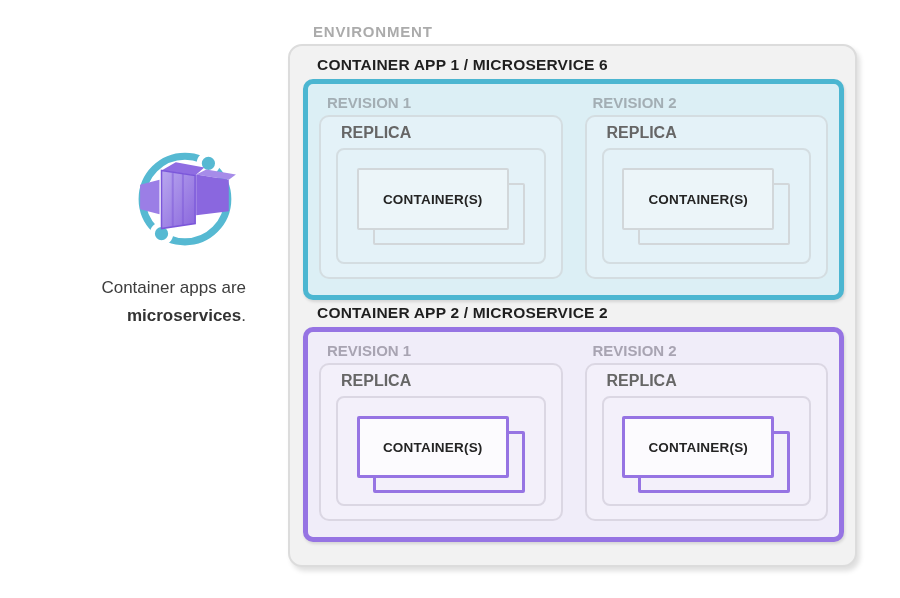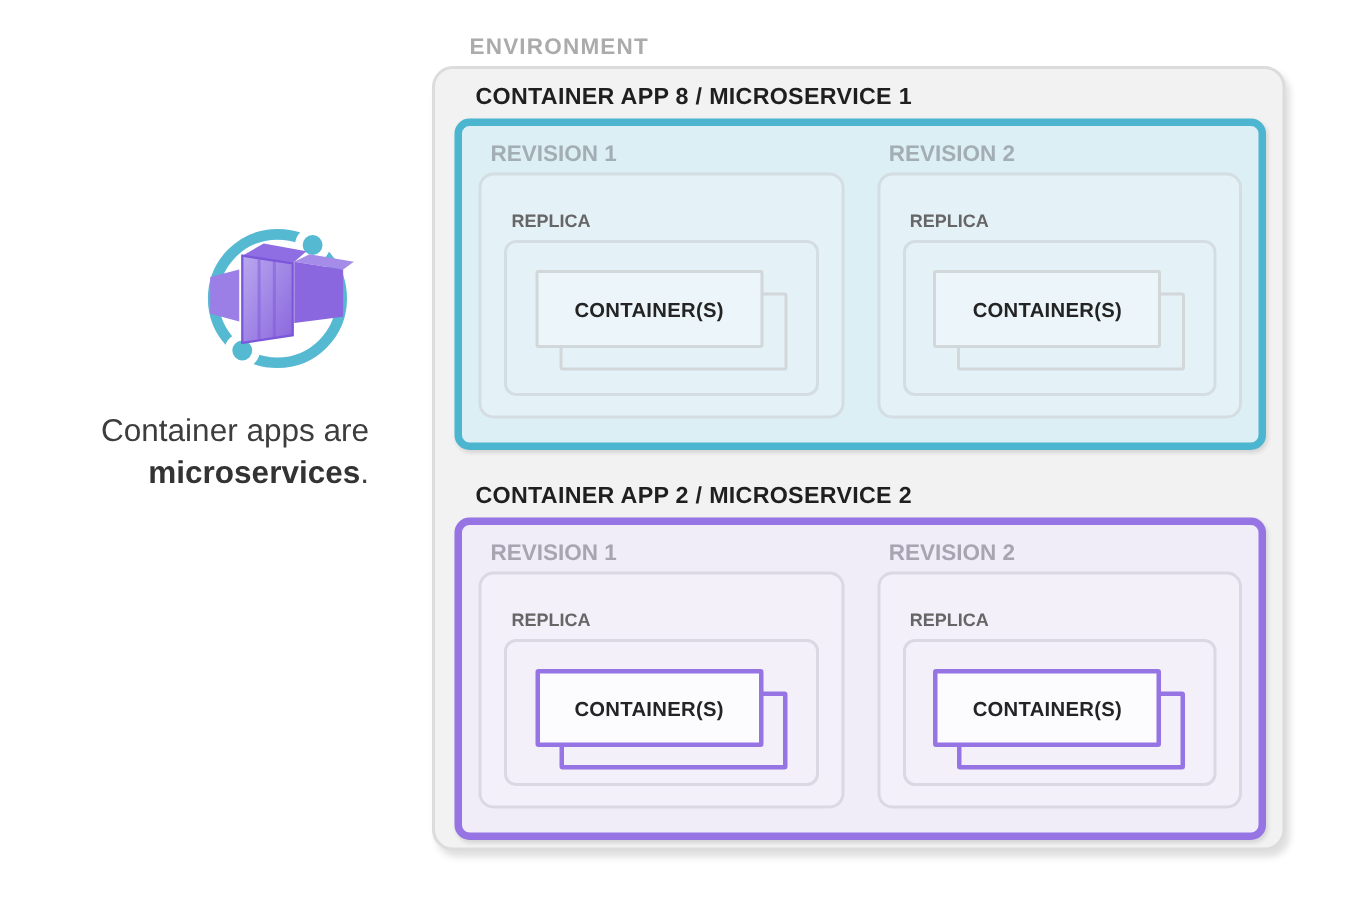--- a/index.html
+++ b/index.html
@@ -7,41 +7,41 @@
     width:900px; height:598px; background:#ffffff;
     font-family:"Liberation Sans", sans-serif;
     -webkit-font-smoothing:antialiased;
   }
   .canvas { position:relative; width:900px; height:598px; overflow:hidden; background:#fff; }
 
   
   .app-icon { position:absolute; left:134px; top:144px; width:106px; height:108px; }
   .caption {
     position:absolute; left:22px; top:274px; width:224px;
-    text-align:right; font-size:21px; line-height:28px; color:#3d3d3d;
+    text-align:right; font-size:17px; line-height:28px; color:#3d3d3d;
   }
   .caption b { font-weight:bold; color:#333;text-align:center; }
 
   
   .env-label {
     position:absolute; left:313px; top:23px;
     font-size:15px; font-weight:bold; letter-spacing:0.8px; color:#ababab;text-align:right;
   }
   .env-box {
     position:absolute; left:288px; top:44px; width:569px; height:523px;
     box-sizing:border-box; background:#f2f2f2;
     border:2px solid #dcdcdc; border-radius:14px;
     box-shadow:3px 4px 5px rgba(0,0,0,0.13);
     padding:9px 11px 0 13px;
   }
   .app-title {
     font-size:15.5px; font-weight:bold; color:#1f1f1f;
     letter-spacing:0.2px; margin:0 0 5px 14px; line-height:19px;
   }
-  .app-title.second { margin-top:21px; }
+  .app-title.second { margin-top:3px; }
 
   
   .app-box {
     box-sizing:border-box; height:221px;
     border:5px solid var(--accent); background:var(--fill);
     border-radius:10px; box-shadow:1px 2px 3px rgba(0,0,0,0.12);
     padding:8px 11px 16px; display:flex; gap:22px;
   }
   .app-box.purple { height:215px; }
 
@@ -50,26 +50,26 @@
   .teal   .revision-label { color:#a3aeb4; }
   .purple .revision-label { color:#a8a4b2; }
 
   .replica-box {
     flex:1; box-sizing:border-box;
     border:2px solid var(--line); border-radius:10px;
     background:var(--subfill);
     padding:3px 15px 13px 15px;
     display:flex; flex-direction:column;
   }
-  .replica-label { font-size:12px; font-weight:bold; color:#666; margin:20px 0 6px 5px; }
+  .replica-label { font-size:16px; font-weight:bold; color:#666; margin:4px 0 6px 5px; }
   .inner-box { flex:1; border:2px solid var(--line); border-radius:8px; position:relative; }
 
   .stack { position:relative; width:168px; height:68px; margin:18px auto 0; }
   .crect {
-    position:absolute; box-sizing:border-box; width:152px; height:52px;
+    position:absolute; box-sizing:border-box; width:152px; height:62px;
     border:2px solid; border-radius:2px;
   }
   .crect.back  { left:16px; top:15px; }
   .crect.front {
     left:0; top:0; display:flex; align-items:center; justify-content:center;
     font-size:13.5px; font-weight:bold; color:#242424; letter-spacing:0.2px;
   }
 
   .teal   { --line:#d4dde1; --subfill:#e4f2f8; }
   .teal .crect        { border-color:#d2d7da; background:#ecf5f9; }
@@ -106,21 +106,21 @@
 
   <div class="caption">
     <div>Container apps are</div>
     <div><b>microservices</b><span>.</span></div>
   </div>
 
   <div class="env-label">ENVIRONMENT</div>
 
   <div class="env-box">
 
-    <div class="app-title">CONTAINER APP 8 / MICROSERVICE 1</div>
+    <div class="app-title">CONTAINER APP 1 / MICROSERVICE 6</div>
 
     <div class="app-box teal" style="--accent: #4CB6D1; --fill: #DCEFF5;">
       <div class="revision-col">
         <div class="revision-label">REVISION 1</div>
         <div class="replica-box">
           <div class="replica-label">REPLICA</div>
           <div class="inner-box">
             <div class="stack">
               <div class="crect back"></div>
               <div class="crect front">CONTAINER(S)</div>

